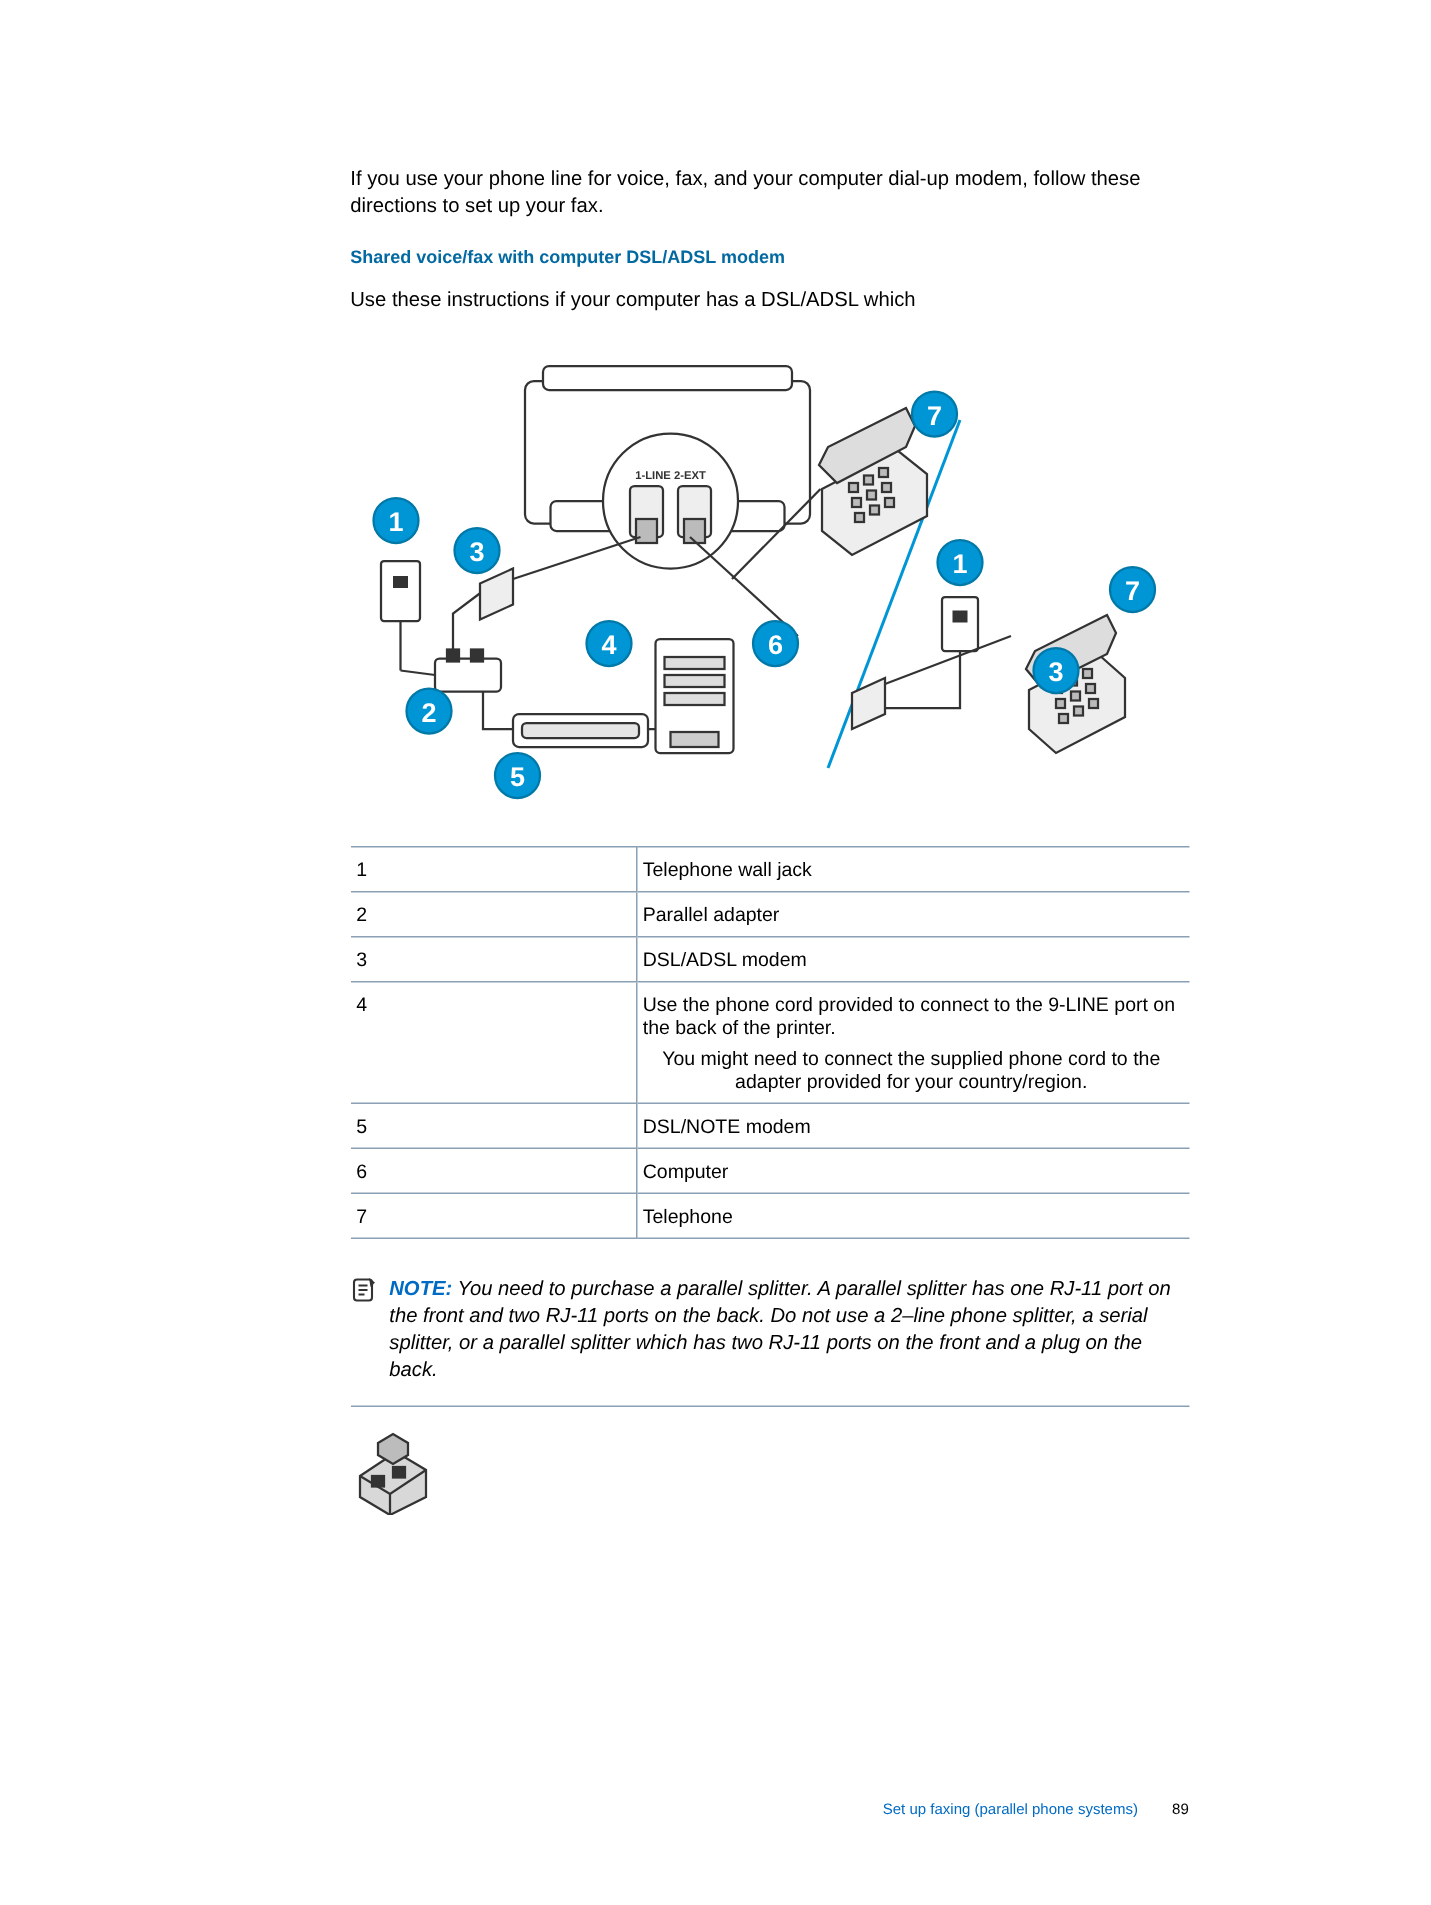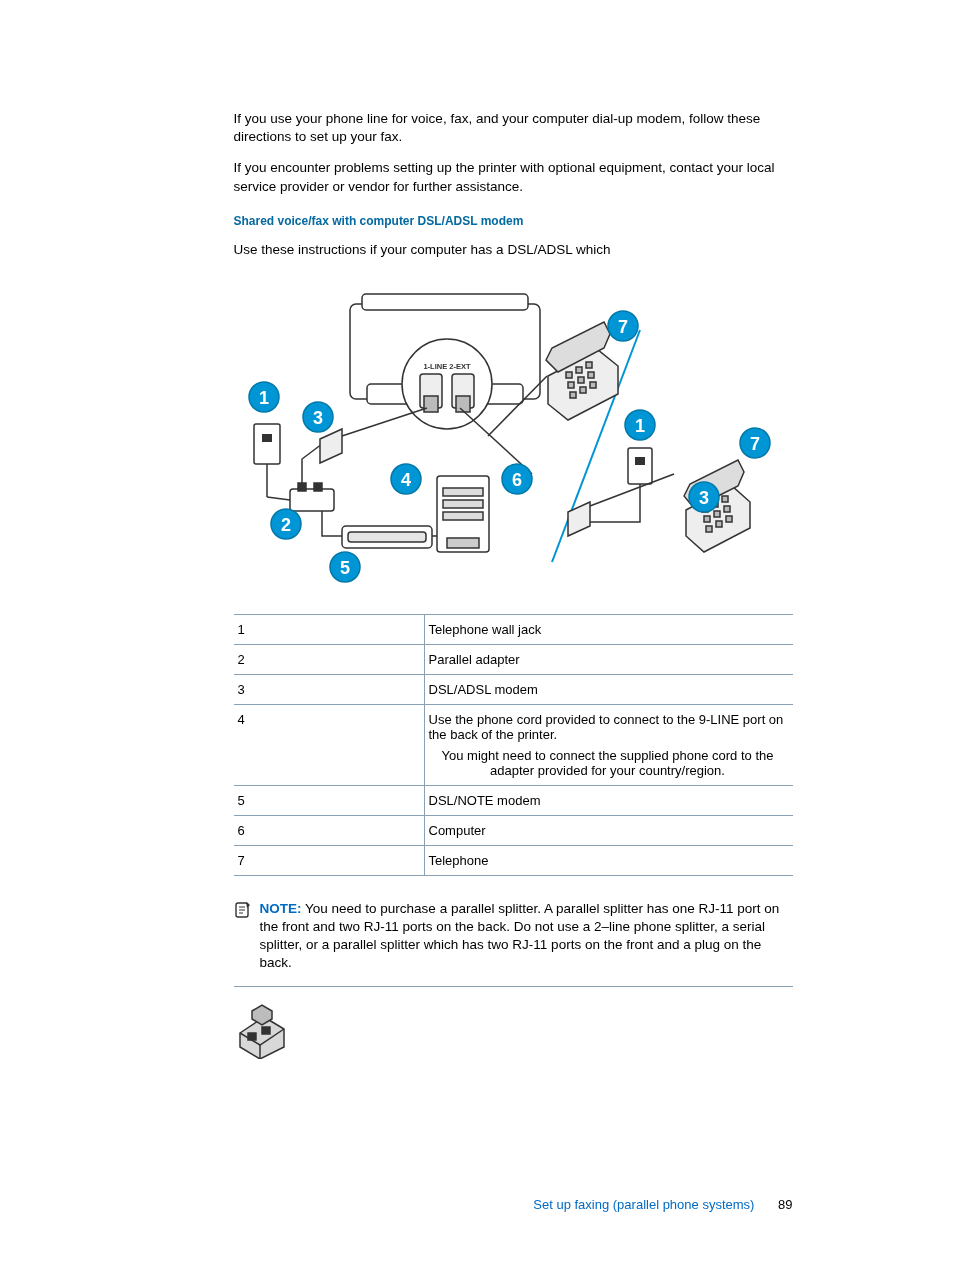--- a/index.html
+++ b/index.html
@@ -77,45 +77,45 @@
       padding-bottom: 14px;
       gap: 6px;
     }
     .note-icon {
       flex: 0 0 20px;
       margin-top: 1px;
     }
     .note-text {
       flex: 1;
       line-height: 1.35;
+      font-style: italic;
     }
     .note-label {
       color: #006bc4;
       font-weight: bold;
     }
     .splitter-img {
       margin-top: 16px;
     }
     .footer {
       position: absolute;
       bottom: 58px;
       right: 80px;
-      font-size: 13px;
+      font-size: 10px;
     }
     .footer-link {
       color: #006bc4;
       margin-right: 20px;
     }
   </style>
 </head>
 <body>
 
 <div class="page">
   <p class="para">If you use your phone line for voice, fax, and your computer dial-up modem, follow these directions to set up your fax.</p>
-  <p class="para">If you encounter problems setting up the printer with optional equipment, contact your local service provider or vendor for further assistance.</p>
 
   <div class="section-heading">Shared voice/fax with computer DSL/ADSL modem</div>
   <p class="para">Use these instructions if your computer has a DSL/ADSL which</p>
 
   <div class="diagram-wrap">
     <svg width="530" height="300" viewBox="0 0 530 300">
 
       <line x1="398" y1="46" x2="310" y2="278" stroke="#0096d6" stroke-width="2"></line>
 
       <g stroke="#333" stroke-width="1.5" fill="#fff">

